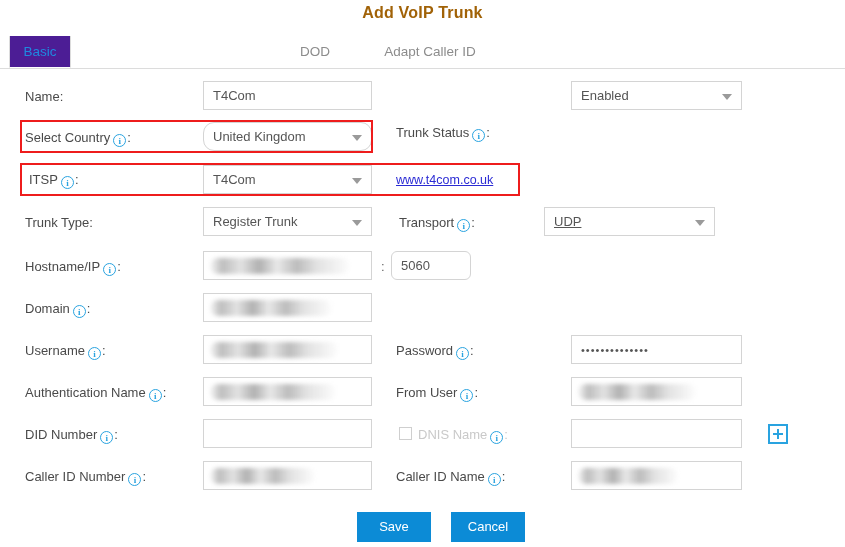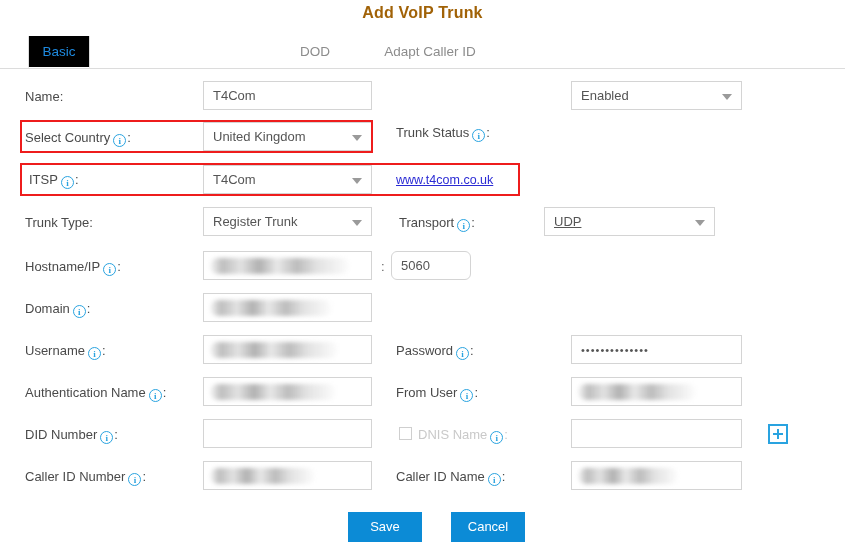--- a/index.html
+++ b/index.html
@@ -47,26 +47,25 @@
     line-height: 32px;
     font-size: 13.5px;
     color: #8c8c8c;
     text-align: center;
     box-sizing: border-box;
     cursor: pointer;
     white-space: nowrap;
   }
   .tab.active {
     color: #1e8ae0;
-    background: #000000;
+    background: #4c1d95;
     border: 1px solid #dcdcdc;
     border-bottom: 1px solid #ffffff;
     border-top: none;
     z-index: 3;
-    margin-left: 19px;
   }
 
   
   .field-label {
     position: absolute;
     font-size: 13px;
     color: #4a4a4a;
     white-space: nowrap;
     line-height: 16px;
   }
@@ -223,21 +222,21 @@
   <span>Trunk Status</span><i class="info-icon">i</i><span>:</span>
 </div>
 <div class="inp select" style="left:571px; top:81px; width:171px;">
   <span>Enabled</span>
   <span class="caret"></span>
 </div>
 
 <div class="field-label" style="left:25px; top:130px;">
   <span>Select Country</span><i class="info-icon">i</i><span>:</span>
 </div>
-<div class="inp select" style="left:203px; top:122px; width:169px;">
+<div class="inp select" style="left:203px; top:122px; width:169px;border-radius:11px;">
   <span>United Kingdom</span>
   <span class="caret"></span>
 </div>
 <div class="highlight" style="left:20px; top:120px; width:353px; height:33px;"></div>
 
 <div class="field-label" style="left:29px; top:172px;">
   <span>ITSP</span><i class="info-icon">i</i><span>:</span>
 </div>
 <div class="inp select" style="left:203px; top:165px; width:169px;">
   <span>T4Com</span>
@@ -321,14 +320,14 @@
   <span class="blur" style="width:105px;"></span>
 </div>
 
 <div class="field-label" style="left:396px; top:469px;">
   <span>Caller ID Name</span><i class="info-icon">i</i><span>:</span>
 </div>
 <div class="inp" style="left:571px; top:461px; width:171px;">
   <span class="blur" style="width:100px;"></span>
 </div>
 
-<button class="btn" style="left:348px; top:512px; width:74px;">Save</button>
+<button class="btn" style="left:357px; top:512px; width:74px;">Save</button>
 <button class="btn" style="left:451px; top:512px; width:74px;">Cancel</button>
 
 </body></html>

